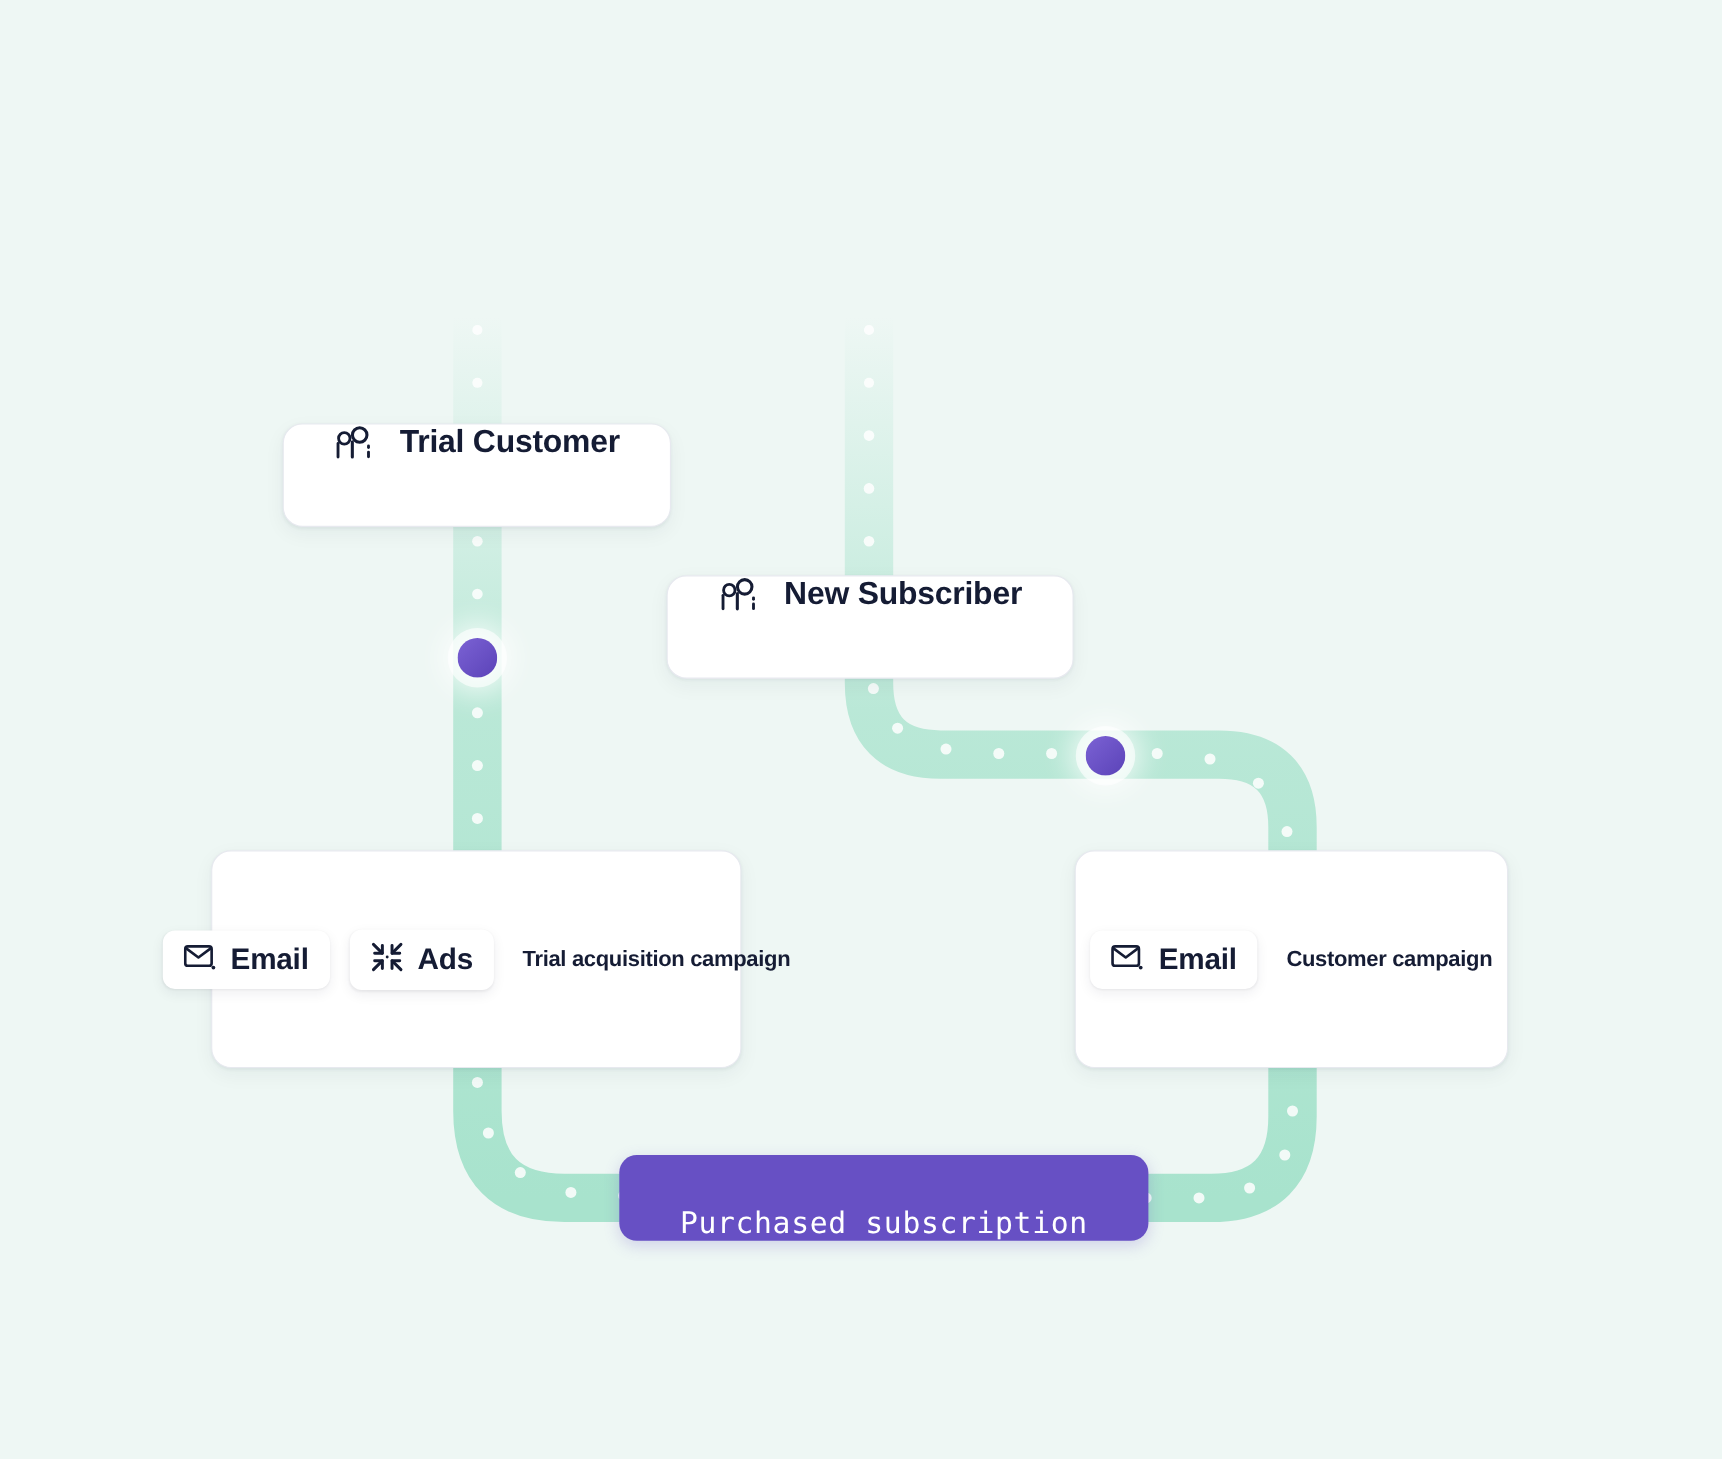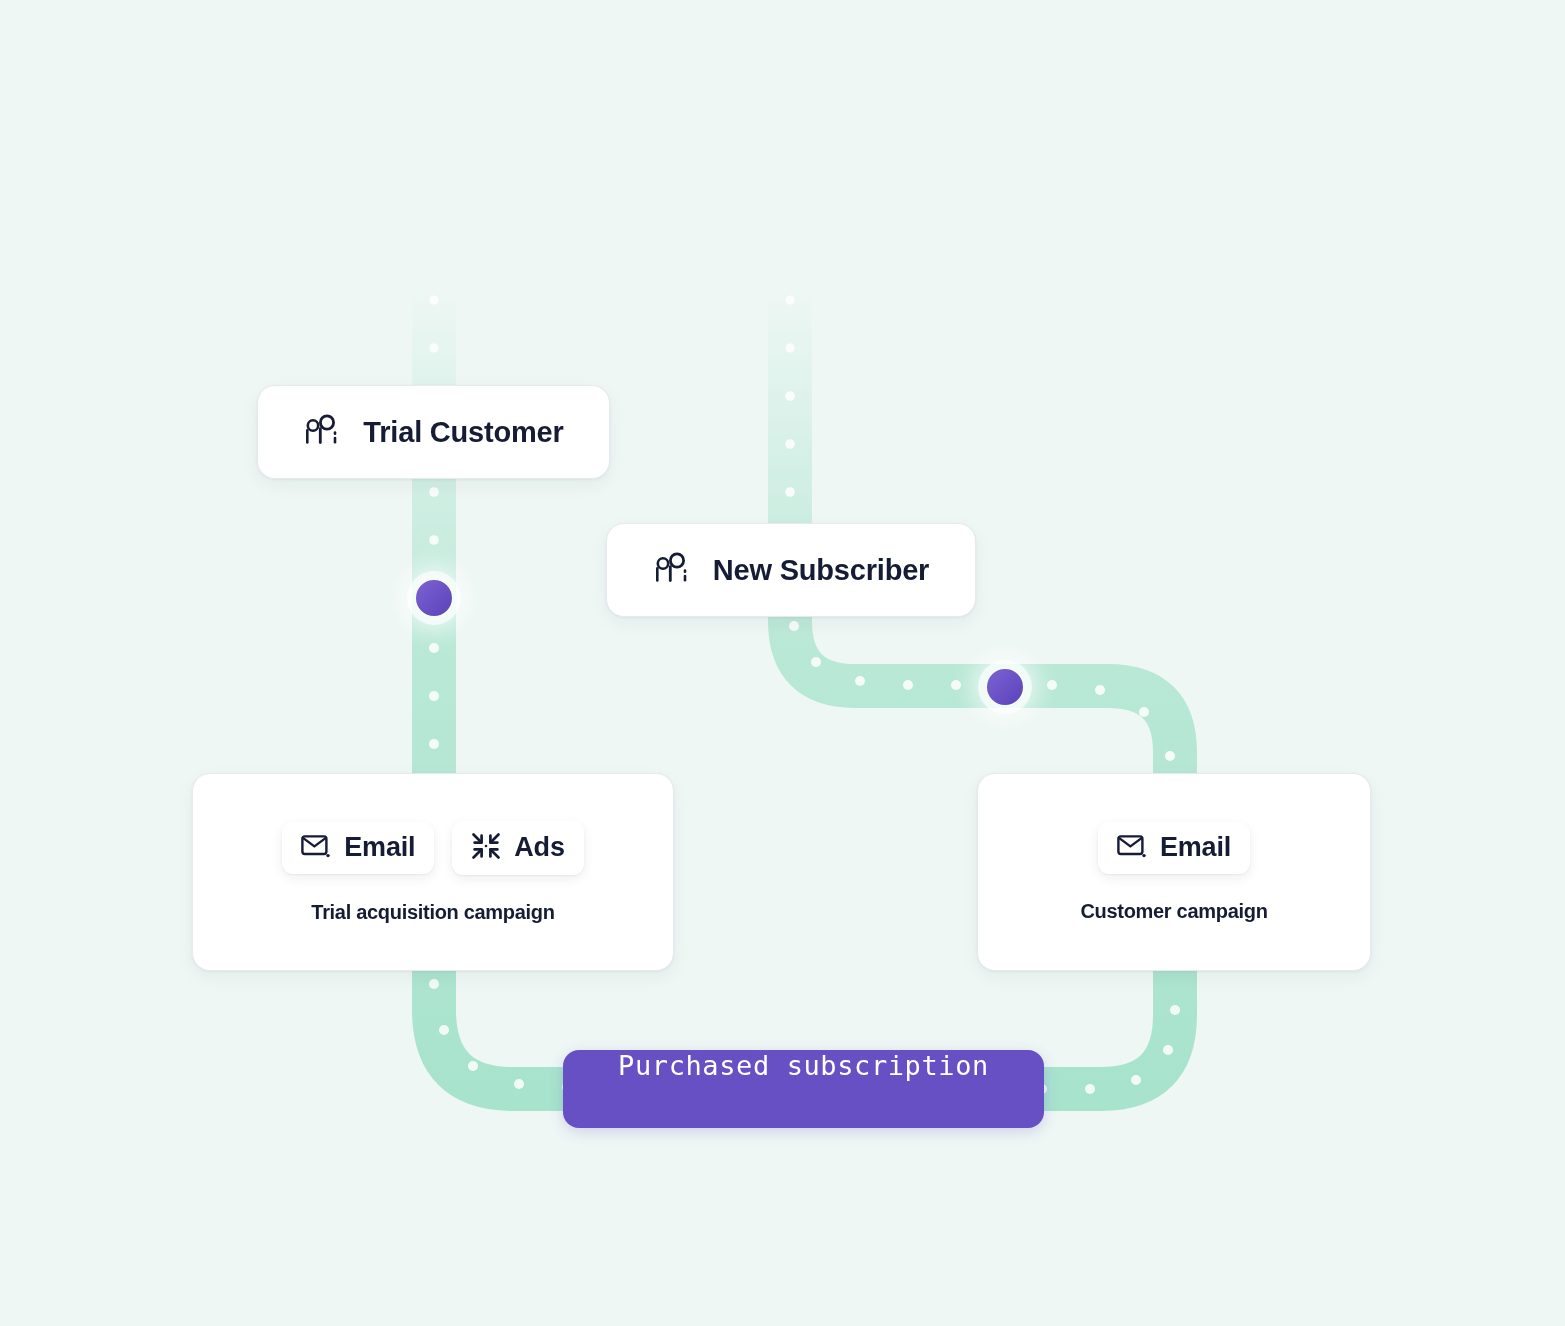--- a/index.html
+++ b/index.html
@@ -30,41 +30,41 @@
   }
 
   
   .node-card {
     position: absolute;
     background: #ffffff;
     border: 1px solid #e7e9ef;
     border-radius: 16px;
     box-shadow: 0 1px 3px rgba(28,32,56,.05), 0 6px 18px rgba(28,32,56,.05);
     display: flex;
-    align-items: center;
+    align-items: flex-start;
     justify-content: center;
   }
 
   .trigger-card {
     height: 94px;
     border-radius: 18px;
     gap: 22px;
     padding: 0 34px;
   }
 
   .trigger-label {
     font-size: 29px;
     font-weight: 700;
     color: #151c34;
     letter-spacing: -.2px;
     white-space: nowrap;
   }
 
   .campaign-card {
-    flex-direction: column;
+    flex-direction: row;
     justify-content: center;
     align-items: center;
     border-radius: 18px;
     gap: 26px;
     padding: 30px 28px;
   }
 
   .chip-row {
     display: flex;
     gap: 18px;
@@ -97,21 +97,21 @@
     letter-spacing: -.3px;
     white-space: nowrap;
   }
 
   
   .event-pill {
     position: absolute;
     background: #6750c4;
     border-radius: 16px;
     display: flex;
-    align-items: flex-start;
+    align-items: flex-end;
     justify-content: center;
     padding: 0 36px;
     box-shadow: 0 4px 14px rgba(103,80,196,.22);
   }
 
   .event-pill-label {
     font-family: "DejaVu Sans Mono", "Liberation Mono", monospace;
     font-size: 27px;
     font-weight: 400;
     color: #ffffff;

